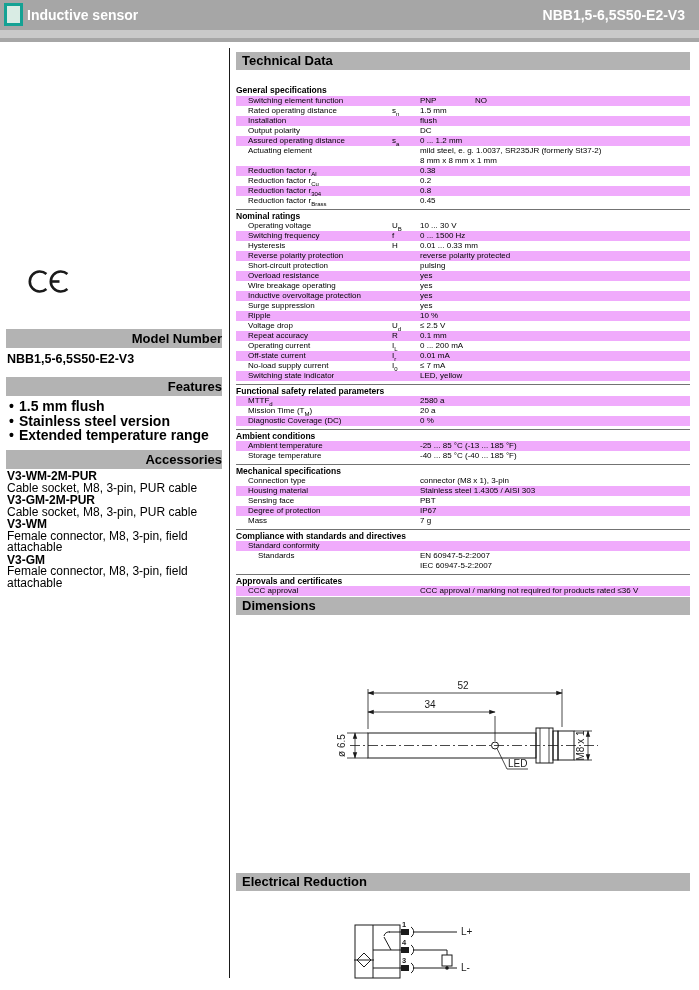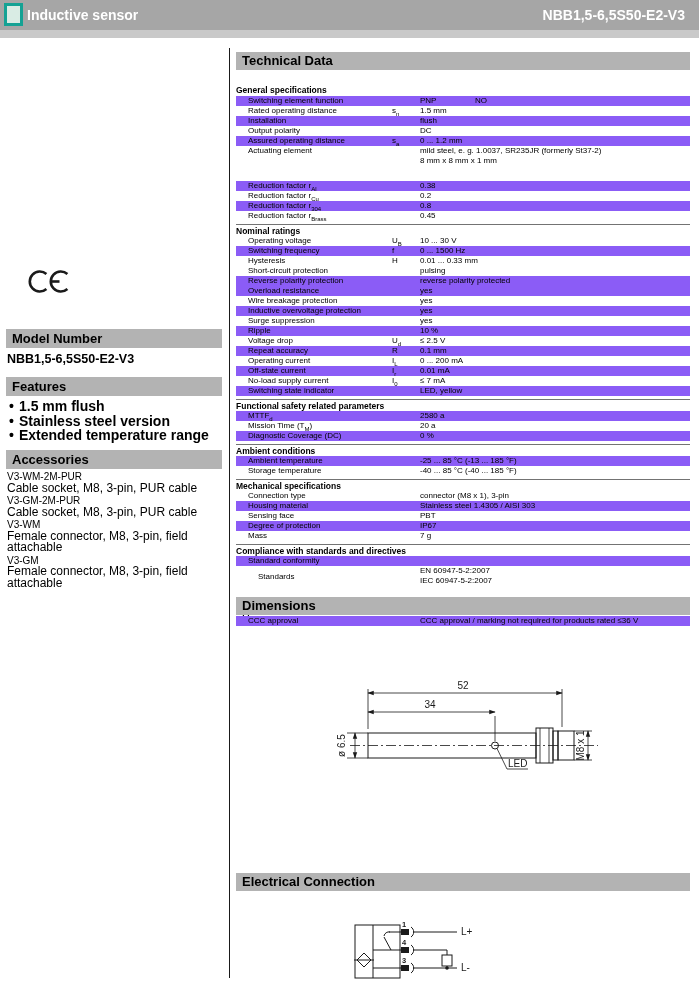--- a/index.html
+++ b/index.html
@@ -2,57 +2,57 @@
 <html><head>
 <meta charset="utf-8">
 <style>
   * { box-sizing: border-box; margin: 0; padding: 0; }
   html,body { width:699px; height:990px; }
   body {
     position:relative; background:#fff; overflow:hidden;
     font-family:"Liberation Sans", sans-serif; color:#000;
   }
   
-  .topbar { position:absolute; left:0; top:0; width:699px; height:30px; background:#a6a6a6; }
+  .topbar { position:absolute; left:0; top:0; width:699px; height:42px; background:#a6a6a6; }
   .brand-icon { position:absolute; left:4px; top:3px; width:19px; height:23px;
     background:#d9ece4; border:3px solid #14a294; }
   .topbar-title { position:absolute; left:27px; top:0; line-height:30px;
     font-size:14px; font-weight:bold; color:#fff; }
   .topbar-model { position:absolute; right:14px; top:0; line-height:30px;
     font-size:14px; font-weight:bold; color:#fff; }
   .subbar { position:absolute; left:0; top:30px; width:699px; height:8px; background:#c9c9c9; }
   .divider-line { position:absolute; left:229px; top:48px; width:1px; height:930px; background:#1a1a1a; }
 
   
   .hbar { position:absolute; background:#b3b3b3; font-weight:bold; font-size:13px;
     padding-left:6px; }
   .hbar.main { left:236px; width:454px; height:18px; line-height:18px; }
-  .hbar.side { left:6px; width:216px; height:19px; line-height:19px; }
+  .hbar.side { left:6px; width:216px; height:19px; line-height:19px;text-align:right; }
 
   
   .ce-wrap { position:absolute; left:26px; top:268px; }
   .model-value { position:absolute; left:7px; top:352px; font-size:12.5px; font-weight:bold; }
   .features-list { position:absolute; left:7px; top:399px; width:215px; }
   .feature-item { font-size:14px; font-weight:bold; line-height:14.5px; padding-left:12px; position:relative; }
   .feature-item::before { content:"•"; position:absolute; left:2px; }
   .accessories-list { position:absolute; left:7px; top:471px; width:215px; }
   .accessory-item { margin-bottom:1px; }
-  .accessory-name { font-size:10px; font-weight:normal; line-height:11.5px; }
+  .accessory-name { font-size:12px; font-weight:bold; line-height:11.5px; }
   .accessory-desc { font-size:12px; line-height:11.5px; }
 
   
   .tech-table { position:absolute; left:236px; top:84px; width:454px; }
   .sec + .sec { margin-top:3px; }
   .sec + .sec .sec-title { border-top:1px solid #737373; }
   .sec-title { font-size:8.5px; font-weight:bold; height:12px; line-height:13px; }
   .row { position:relative; height:10px; line-height:10px; font-size:8px; width:454px; }
-  .row.alt { background:#8b5cf6; }
-  .row.tall { height:35px; }
+  .row.alt { background:#f0abfc; }
+  .row.tall { height:20px; }
   .lbl { position:absolute; left:12px; top:0; white-space:nowrap; }
-  .lbl.ind2 { left:22px;margin-top:6px; }
+  .lbl.ind2 { left:22px; }
   .sym { position:absolute; left:156px; top:0; white-space:nowrap; }
   .val { position:absolute; left:184px; top:0; white-space:nowrap; }
   .val div { line-height:10px; }
   .val2 { position:absolute; left:239px; top:0; white-space:nowrap; }
   sub { font-size:6px; line-height:0; }
 
   
   .dims-svg { position:absolute; left:330px; top:672px; }
   .elec-svg { position:absolute; left:340px; top:895px; }
   .draw-line { stroke:#1a1a1a; stroke-width:1; fill:none; }
@@ -170,34 +170,34 @@
       <div class="row alt">
         <span class="lbl">Switching frequency</span>
         <span class="sym">f</span>
         <span class="val">0 ... 1500 Hz</span>
       </div>
       <div class="row">
         <span class="lbl">Hysteresis</span>
         <span class="sym">H</span>
         <span class="val">0.01 ... 0.33  mm</span>
       </div>
+      <div class="row alt">
+        <span class="lbl">Reverse polarity protection</span>
+        <span class="val">reverse polarity protected</span>
+      </div>
       <div class="row">
         <span class="lbl">Short-circuit protection</span>
         <span class="val">pulsing</span>
       </div>
       <div class="row alt">
-        <span class="lbl">Reverse polarity protection</span>
-        <span class="val">reverse polarity protected</span>
-      </div>
-      <div class="row alt">
         <span class="lbl">Overload resistance</span>
         <span class="val">yes</span>
       </div>
       <div class="row">
-        <span class="lbl">Wire breakage protection</span>
+        <span class="lbl">Wire breakage operating</span>
         <span class="val">yes</span>
       </div>
       <div class="row alt">
         <span class="lbl">Inductive overvoltage protection</span>
         <span class="val">yes</span>
       </div>
       <div class="row">
         <span class="lbl">Surge suppression</span>
         <span class="val">yes</span>
       </div>
@@ -345,21 +345,21 @@
     <line class="thin-line" x1="258" y1="59" x2="258" y2="88" marker-start="url(#ar)" marker-end="url(#ar)"></line>
     <text class="svg-text" transform="rotate(-90 250 73.5)" x="250" y="77" text-anchor="middle">M8 x 1</text>
 
     <circle class="draw-line" cx="165" cy="73.5" r="3.5" fill="#fff"></circle>
     <line class="thin-line" x1="167" y1="76.5" x2="177" y2="97"></line>
     <line class="thin-line" x1="177" y1="97" x2="198" y2="97"></line>
     <text class="svg-text" x="178" y="95">LED</text>
   </svg>
 </div>
 
-<div class="hbar main" style="top:873px">Electrical Connection</div>
+<div class="hbar main" style="top:873px">Electrical Reduction</div>
 
 <div class="elec-svg">
   <svg width="200" height="95" viewBox="0 0 200 95">
 
     <rect class="draw-line" x="15" y="30" width="45" height="53"></rect>
     <line class="draw-line" x1="33" y1="30" x2="33" y2="83"></line>
 
     <line class="draw-line" x1="14" y1="65" x2="34" y2="65"></line>
     <polygon class="draw-line" points="17,65 24,58 31,65 24,72" fill="#fff"></polygon>
 

